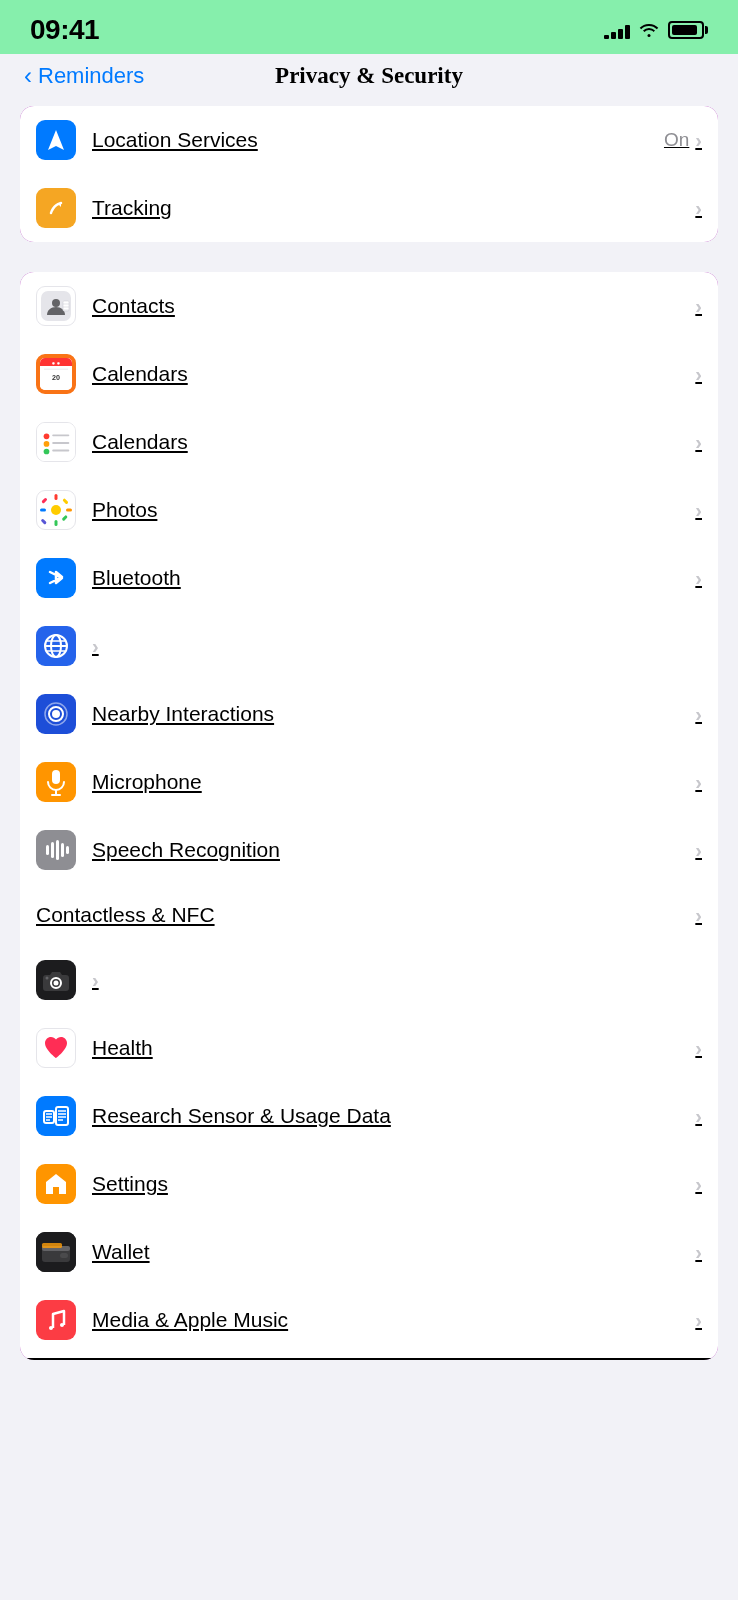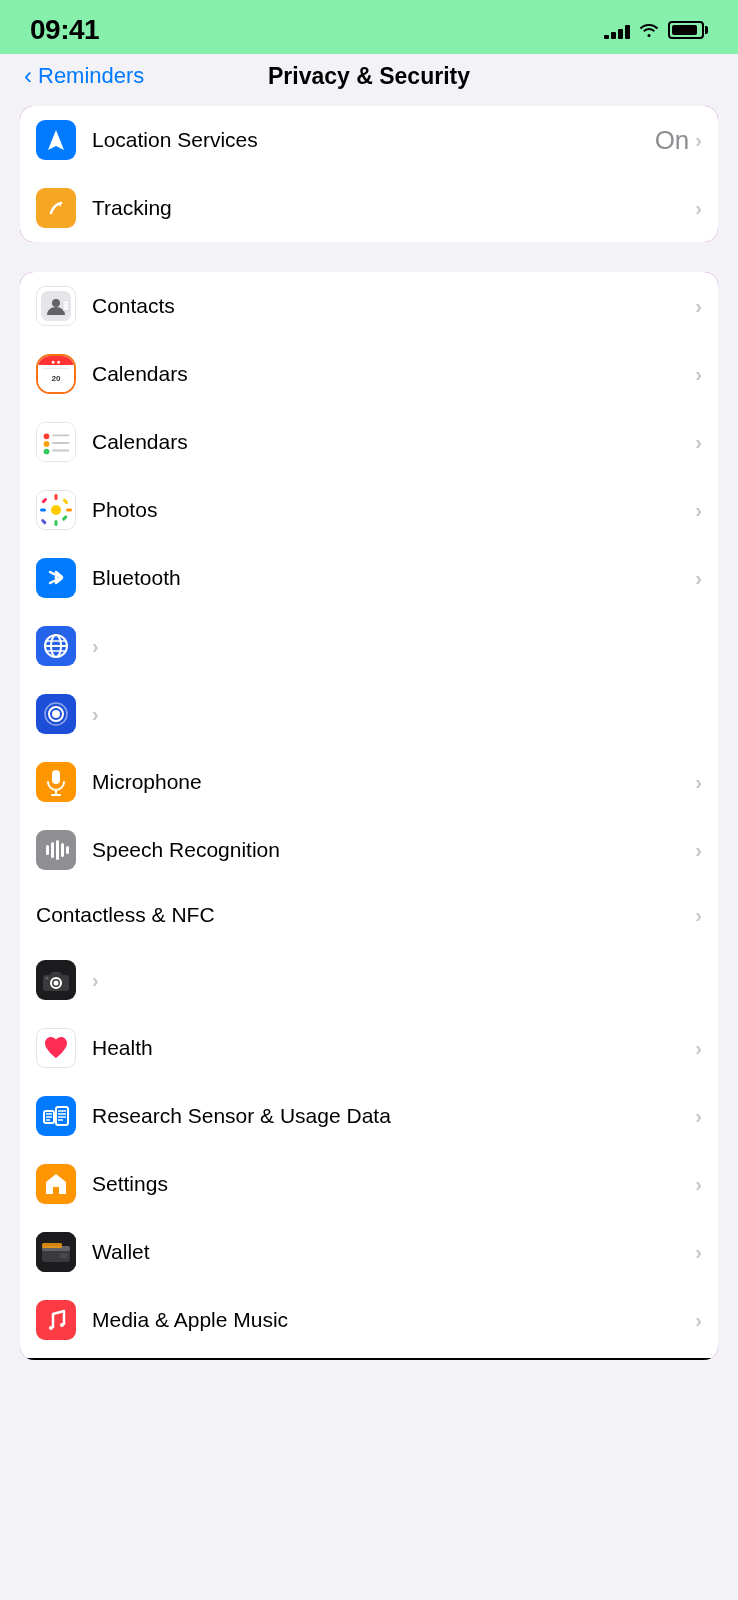--- a/index.html
+++ b/index.html
@@ -100,28 +100,30 @@
       font-size: 22px;
       color: #007aff;
     }
     .page-title {
       position: absolute;
       left: 50%;
       transform: translateX(-50%);
       font-size: 23px;
       font-weight: 700;
       color: #000;
+      font-family: Liberation Serif, serif;
     }
 
     
     .section {
       margin: 0 20px 30px;
       background: #a21caf;
       border-radius: 14px;
       overflow: hidden;
+      text-decoration: underline;
     }
 
     
     .list-item {
       display: flex;
       align-items: center;
       padding: 14px 16px;
       background: #fff;
       position: relative;
       cursor: pointer;
@@ -135,21 +137,21 @@
       right: 0;
       height: 0.5px;
       background: #c6c6c8;
     }
     .item-label {
       flex: 1;
       font-size: 21px;
       color: #000;
     }
     .item-value {
-      font-size: 26px;
+      font-size: 19px;
       color: #8e8e93;
       margin-right: 6px;
     }
     .chevron-right {
       color: #c7c7cc;
       font-size: 20px;
       font-weight: 600;
     }
 
     
@@ -259,21 +261,21 @@
         <line x1="22" y1="13" x2="28" y2="13" stroke="#c7c7cc" stroke-width="0.5"></line>
         <line x1="22" y1="16" x2="28" y2="16" stroke="#c7c7cc" stroke-width="0.5"></line>
         <line x1="22" y1="19" x2="28" y2="19" stroke="#c7c7cc" stroke-width="0.5"></line>
       </svg>
     </div>
     <span class="item-label">Contacts</span>
     <span class="chevron-right">›</span>
   </div>
 
   <div class="list-item">
-    <div class="icon-svg" style="background:#fff; border: 2px solid #f97316; margin-right:16px; border-radius:14px; flex-shrink:0; overflow:hidden;">
+    <div class="icon-svg" style="background:#fff; border: 4px solid #f97316; margin-right:16px; border-radius:9px; flex-shrink:0; overflow:hidden;">
       <svg width="40" height="40" viewBox="0 0 40 40" fill="none">
         <rect width="40" height="40" fill="#fff"></rect>
         <rect width="40" height="10" fill="#f33"></rect>
         <text x="20" y="9" text-anchor="middle" fill="white" font-size="7" font-weight="bold">●  ●</text>
         <text x="20" y="28" text-anchor="middle" fill="#333" font-size="9" font-weight="bold">20</text>
         <line x1="5" y1="14" x2="35" y2="14" stroke="#e5e5ea" stroke-width="1"></line>
       </svg>
     </div>
     <span class="item-label">Calendars</span>
     <span class="chevron-right">›</span>
@@ -337,20 +339,21 @@
   </div>
 
   <div class="list-item">
     <div class="icon-svg" style="background:#1d4ed8; margin-right:16px; border-radius:9px; flex-shrink:0;">
       <svg width="26" height="26" viewBox="0 0 26 26" fill="none">
         <circle cx="13" cy="13" r="4" fill="white"></circle>
         <circle cx="13" cy="13" r="7" stroke="white" stroke-width="2" fill="none"></circle>
         <circle cx="13" cy="13" r="11" stroke="white" stroke-width="1.5" fill="none" opacity="0.5"></circle>
       </svg>
     </div>
+    <span class="item-label">Nearby Interactions</span>
     <span class="chevron-right">›</span>
   </div>
 
   <div class="list-item">
     <div class="icon-svg" style="background:#ff9500; margin-right:16px; border-radius:9px; flex-shrink:0;">
       <svg width="22" height="28" viewBox="0 0 22 28" fill="white">
         <rect x="7" y="2" width="8" height="14" rx="4" fill="white"></rect>
         <path d="M3 14c0 4.4 3.6 8 8 8s8-3.6 8-8" stroke="white" stroke-width="2" fill="none" stroke-linecap="round"></path>
         <line x1="11" y1="22" x2="11" y2="27" stroke="white" stroke-width="2" stroke-linecap="round"></line>
         <line x1="7" y1="27" x2="15" y2="27" stroke="white" stroke-width="2" stroke-linecap="round"></line>

